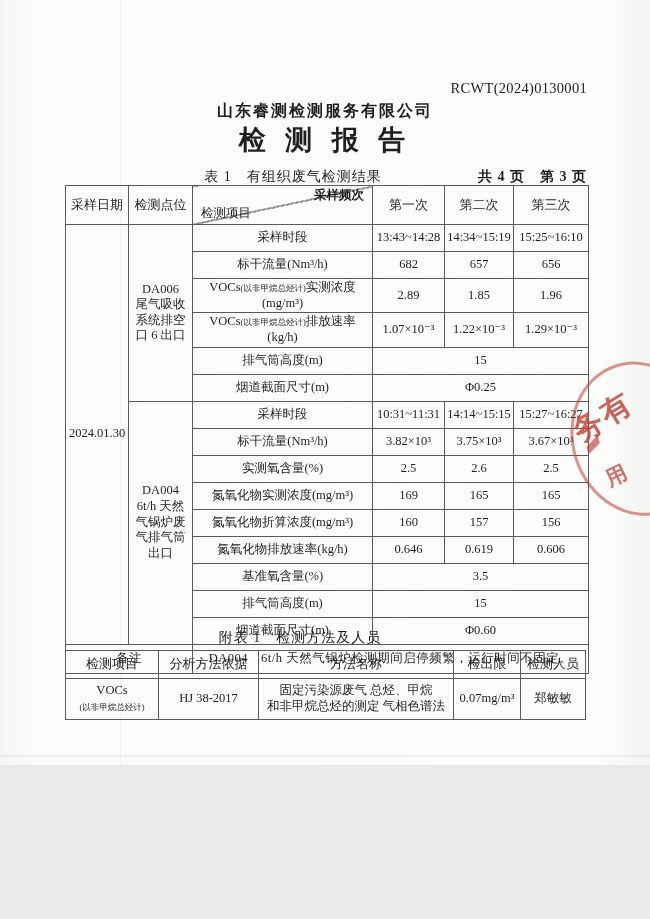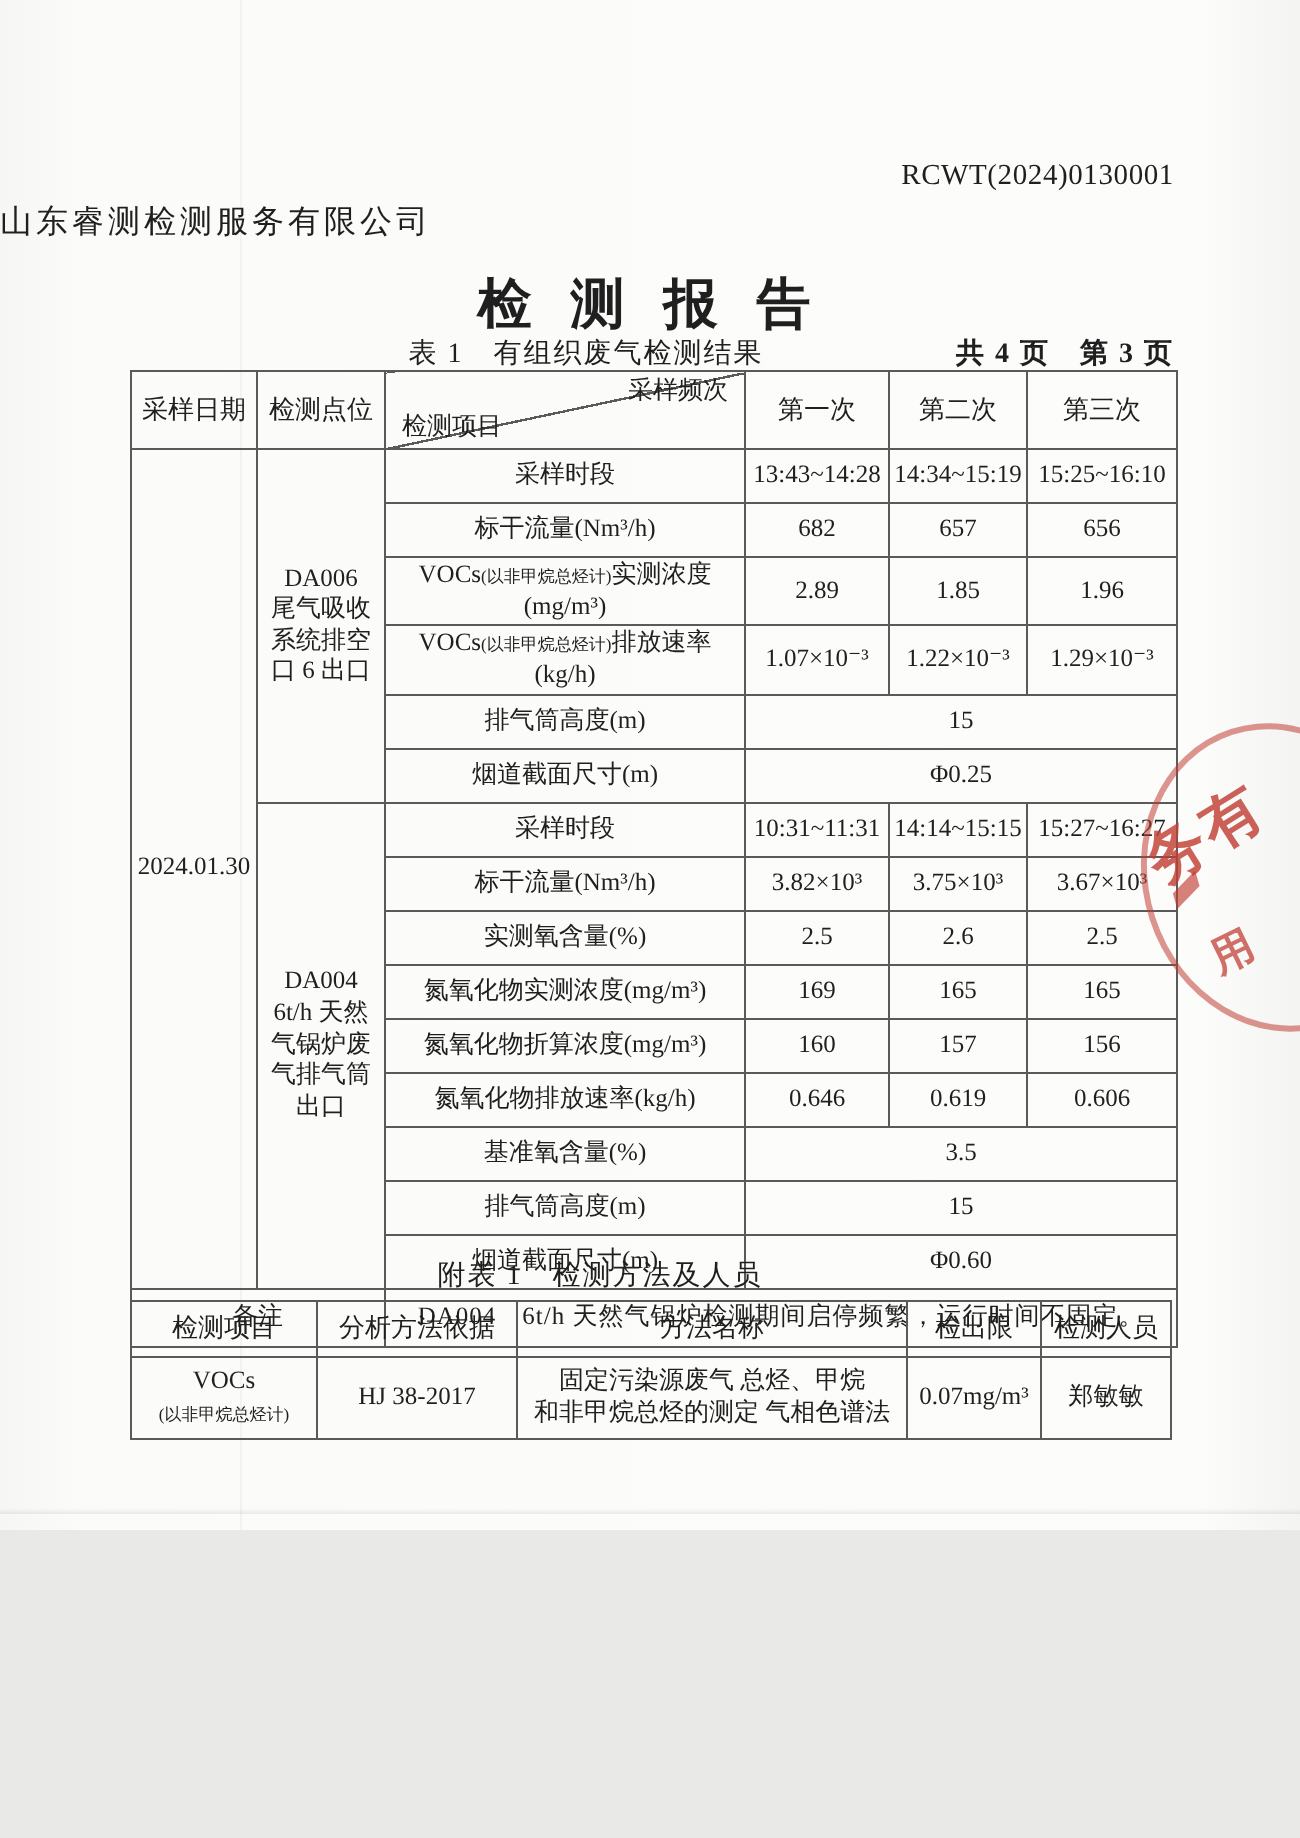--- a/index.html
+++ b/index.html
@@ -20,26 +20,26 @@
   }
   .page::after{ 
     content:"";position:absolute;left:0;bottom:8px;width:100%;height:3px;
     background:linear-gradient(180deg,rgba(0,0,0,0.00),rgba(0,0,0,0.07));
   }
   .report-no{
     position:absolute;top:80px;right:63px;
     font-size:14.5px;letter-spacing:0.3px;
   }
   .company{
-    position:absolute;top:101px;left:0;right:0;text-align:left;
-    font-size:16px;font-weight:400;letter-spacing:2px;
+    position:absolute;top:101px;left:0;right:0;text-align:center;
+    font-size:16px;font-weight:700;letter-spacing:2px;
     font-family:"Liberation Sans","DejaVu Sans",sans-serif;
   }
   .main-title{
-    position:absolute;top:134px;left:0;right:0;text-align:center;
+    position:absolute;top:122px;left:0;right:0;text-align:center;
     font-size:27px;font-weight:700;letter-spacing:6px;
     font-family:"Liberation Sans","DejaVu Sans",sans-serif;
   }
   .caption-row1{
     position:absolute;top:168px;left:0;right:0;text-align:center;
     transform:translateX(-32px);
     font-size:14px;font-weight:500;letter-spacing:1px;
   }
   .page-info{
     position:absolute;top:168px;right:63px;
@@ -57,21 +57,21 @@
   .t1 td{height:24px;}
   .t1 tr.hdr td{height:36px;font-size:13px;}
   .pre-line{white-space:pre-line;}
   .diag{position:relative;padding:0;
     background:linear-gradient(to bottom right,
       transparent calc(50% - 0.6px),
       #5a5a5a calc(50% - 0.6px),
       #5a5a5a calc(50% + 0.6px),
       transparent calc(50% + 0.6px));
   }
-  .diag .dt{position:absolute;top:2px;right:8px;font-size:12.5px;}
+  .diag .dt{position:absolute;top:2px;right:8px;font-size:12.5px;font-weight:bold;}
   .diag .db{position:absolute;bottom:2px;left:8px;font-size:12.5px;}
   .sub{font-size:8.5px;letter-spacing:0;text-align:right;}
   .remark-cell{font-size:12.5px;letter-spacing:0.5px;}
   .appendix-caption{
     position:absolute;top:629px;left:0;right:0;text-align:center;
     transform:translateX(-25px);
     font-size:14px;font-weight:500;letter-spacing:1px;
   }
   .t2{position:absolute;top:650px;left:65px;width:520px;}
   .t2 tr.hdr td{height:25px;font-size:13px;}

